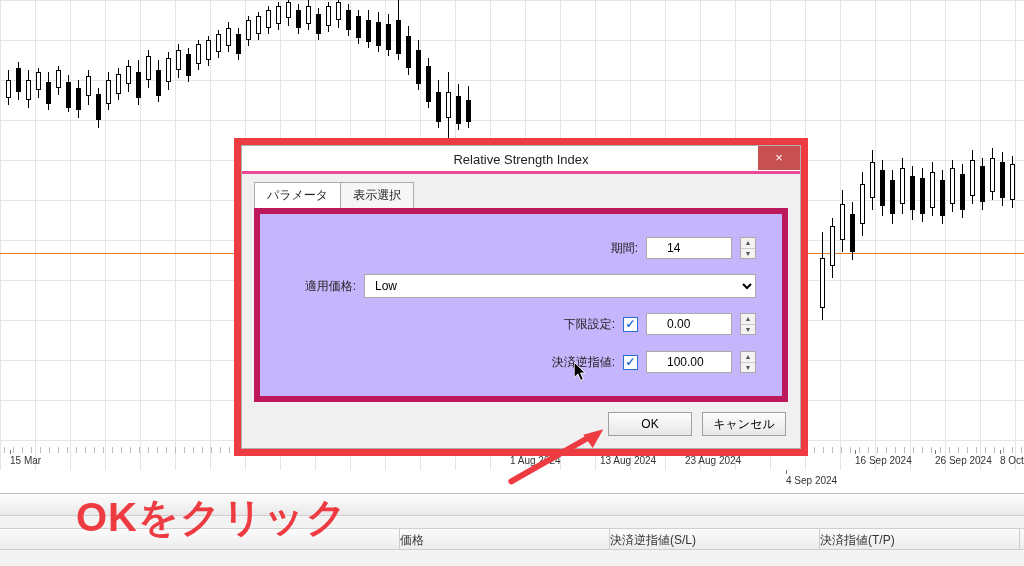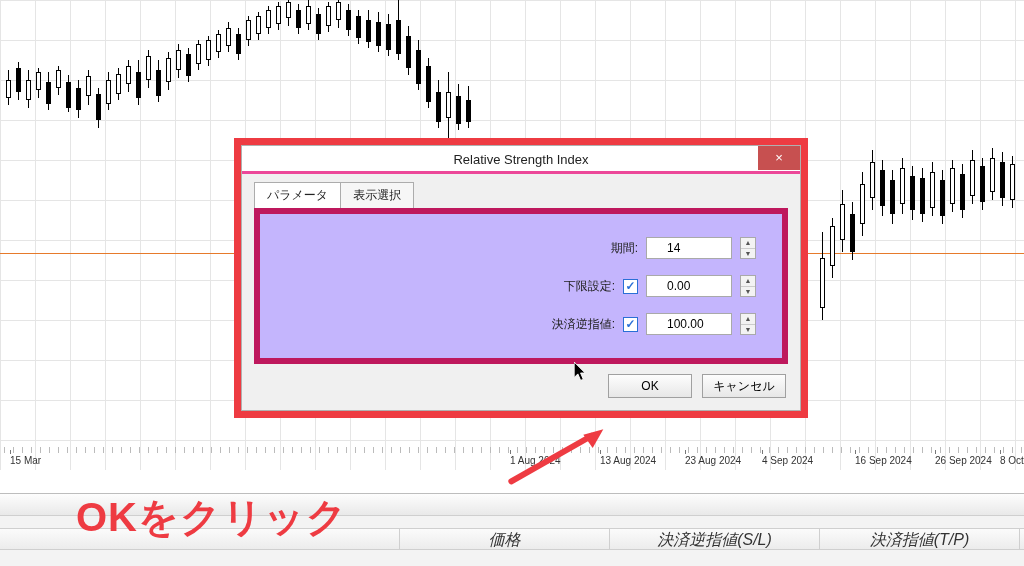--- a/index.html
+++ b/index.html
@@ -89,25 +89,24 @@
   left: 0; right: 0;
   top: 34px;
   height: 22px;
   display: flex;
   background: linear-gradient(#fbfbfb, #ececec);
   border-top: 1px solid #cfcfcf;
   border-bottom: 1px solid #cfcfcf;
 }
 .lower-cols > div {
   border-right: 1px solid #cfcfcf;
-  text-align: center;
+  text-align: left;
   line-height: 22px;
-  font-size: 16px;
+  font-size: 12px;
   color: #333;
-  font-style: italic;
 }
 
 
 .dialog-wrap {
   position: absolute;
   left: 234px;
   top: 138px;
   width: 574px;
   border: 7px solid #ee3b42;
 }
@@ -508,21 +507,21 @@
       <span style="left: 994px;"></span>
       <span style="left: 1003px;"></span>
       <span style="left: 1012px;"></span>
       <span style="left: 1021px;"></span>
     </div>
   <div class="tick-row" id="ticks">
       <div class="tick" style="left: 10px;">15 Mar</div>
       <div class="tick" style="left: 510px;">1 Aug 2024</div>
       <div class="tick" style="left: 600px;">13 Aug 2024</div>
       <div class="tick" style="left: 685px;">23 Aug 2024</div>
-      <div class="tick" style="left: 762px;">4 Sep 2024</div>
+      <div class="tick" style="left: 786px; margin-top: 20px;">4 Sep 2024</div>
       <div class="tick" style="left: 855px;">16 Sep 2024</div>
       <div class="tick" style="left: 935px;">26 Sep 2024</div>
       <div class="tick" style="left: 1000px;">8 Oct 2024</div>
     </div>
 </div>
 
 <div class="lower-panel">
   <div class="lower-head"></div>
   <div class="lower-cols" id="lowercols">
       <div style="width: 400px;"></div>
@@ -553,20 +552,26 @@
 
         <div class="row">
           <label>期間:</label>
           <input class="num" value="14" style="">
           <div class="spin">
             <div>▲</div>
             <div>▼</div>
           </div>
         </div>
 
+        <div class="row" style="justify-content:flex-start">
+          <label style="width:70px;text-align:right">適用価格:</label>
+          <select class="sel">
+            <option>Low</option>
+          </select>
+        </div>
 
         <div class="row">
           <label>下限設定:</label>
           <span class="chk">✓</span>
           <input class="num" value="0.00" style="">
           <div class="spin">
             <div>▲</div>
             <div>▼</div>
           </div>
         </div>

